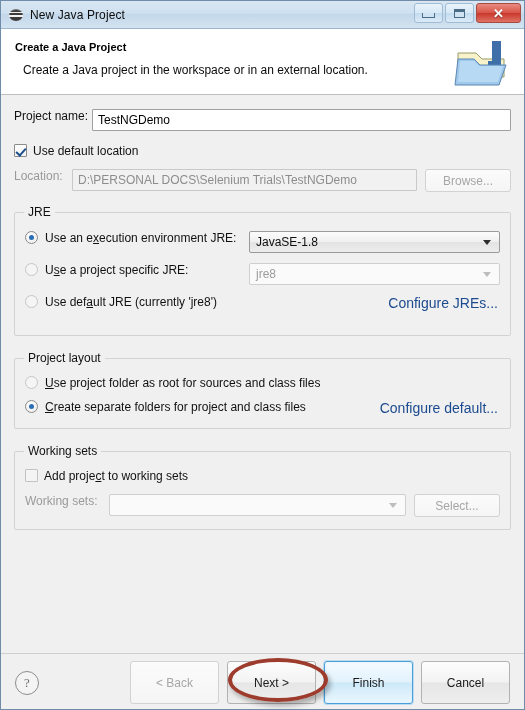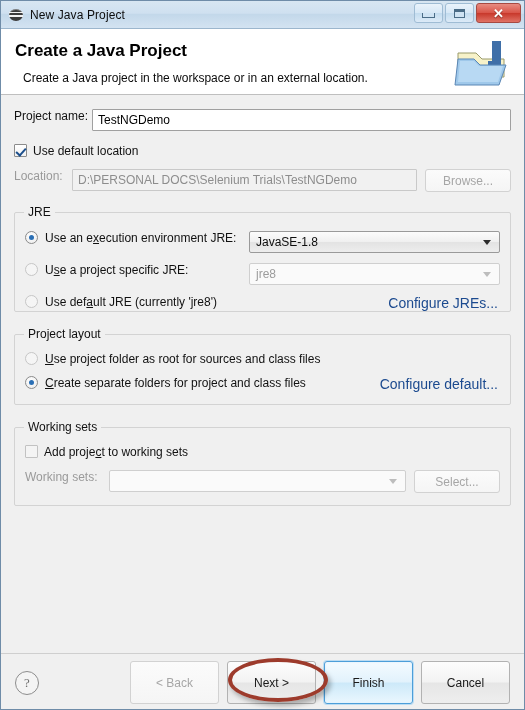--- a/index.html
+++ b/index.html
@@ -108,21 +108,21 @@
   
   .header {
     position: relative;
     height: 66px;
     background: #ffffff;
     border-bottom: 1px solid #bfbfbf;
     box-sizing: border-box;
     padding: 10px 14px 0 14px;
   }
   .header-title {
-    font-size: 17px;
+    font-size: 11px;
     font-weight: bold;
     color: #000000;
     margin: 2px 0 0 0;
   }
   .header-sub {
     font-size: 12px;
     color: #0a0a0a;
     margin: 10px 0 0 8px;
   }
   .header-icon {
@@ -394,21 +394,21 @@
       <div class="cb checked"></div>
       <div class="lbl">Use default location</div>
     </div>
 
     <div class="row" style="margin-top:11px">
       <div class="lbl disabled" style="width:58px">Location:</div>
       <div class="textfield disabled" style="flex:1">D:\PERSONAL DOCS\Selenium Trials\TestNGDemo</div>
       <div class="btn disabled" style="margin-left:8px;width:86px">Browse...</div>
     </div>
 
-    <div class="group" style="margin-top:20px;padding-bottom:0">
+    <div class="group" style="margin-top:20px;padding-bottom:24px">
       <div class="group-title">JRE</div>
 
       <div class="row" style="margin-top:4px">
         <div class="rb checked"></div>
         <div class="lbl" style="width:200px"><span>Use an e</span><u>x</u><span>ecution environment JRE:</span></div>
         <div class="combo" style="flex:1;margin-left:4px">
           <span>JavaSE-1.8</span>
           <span class="arrow"></span>
         </div>
       </div>

